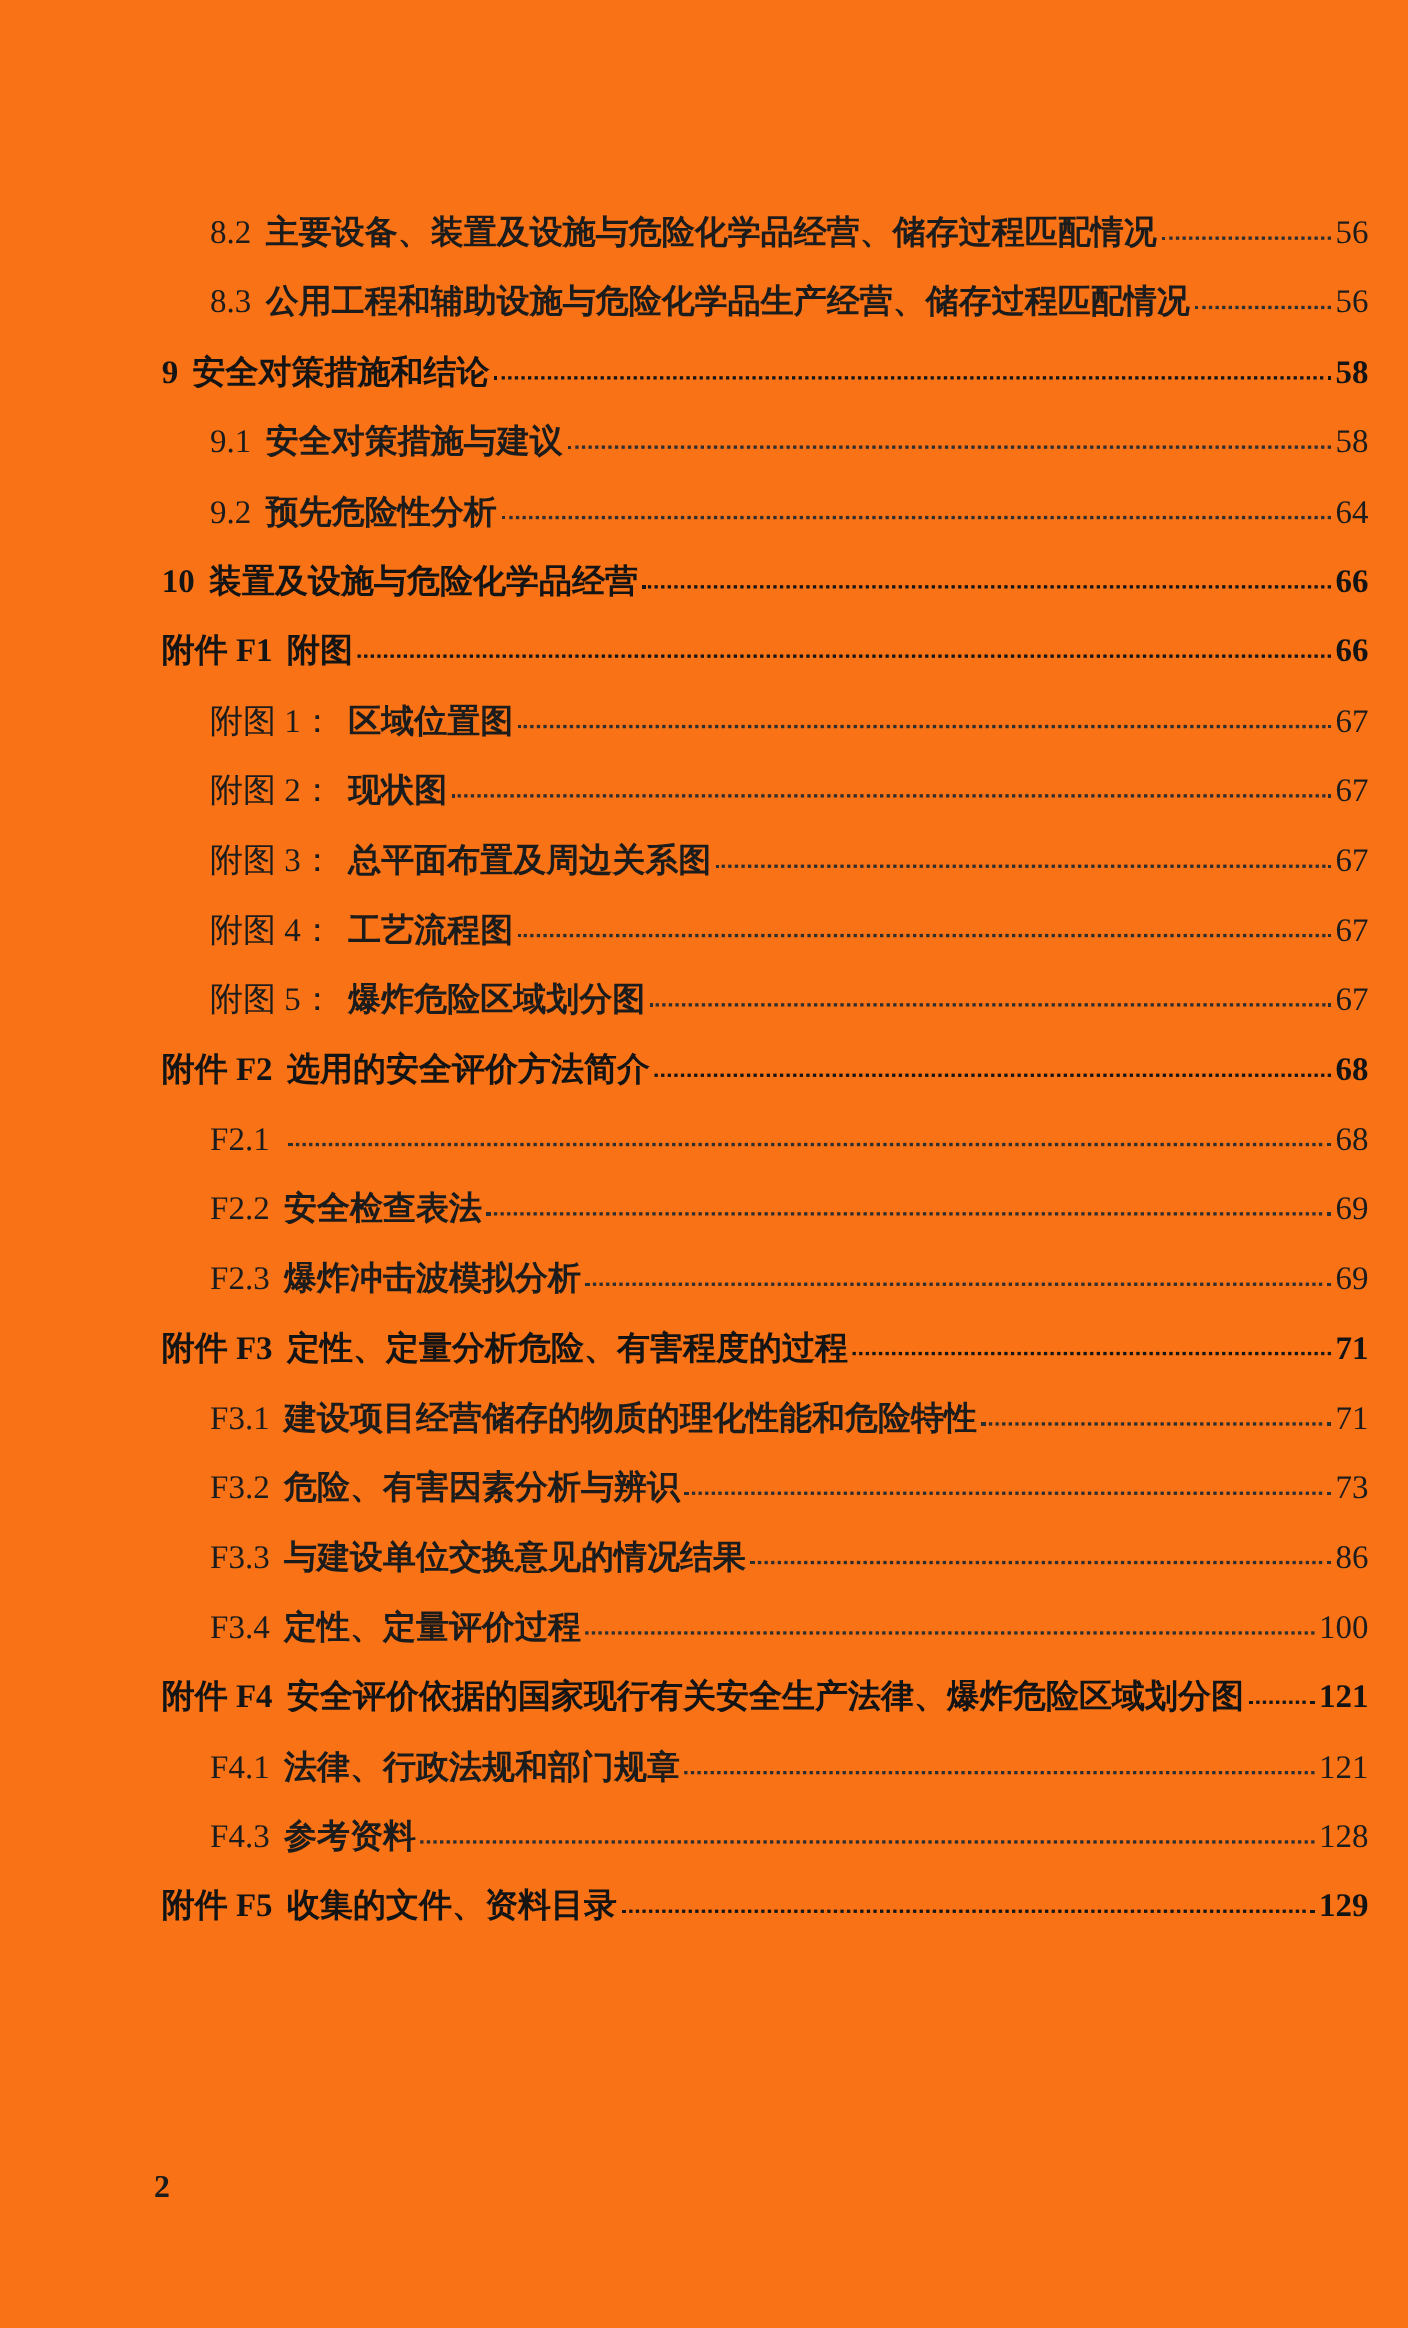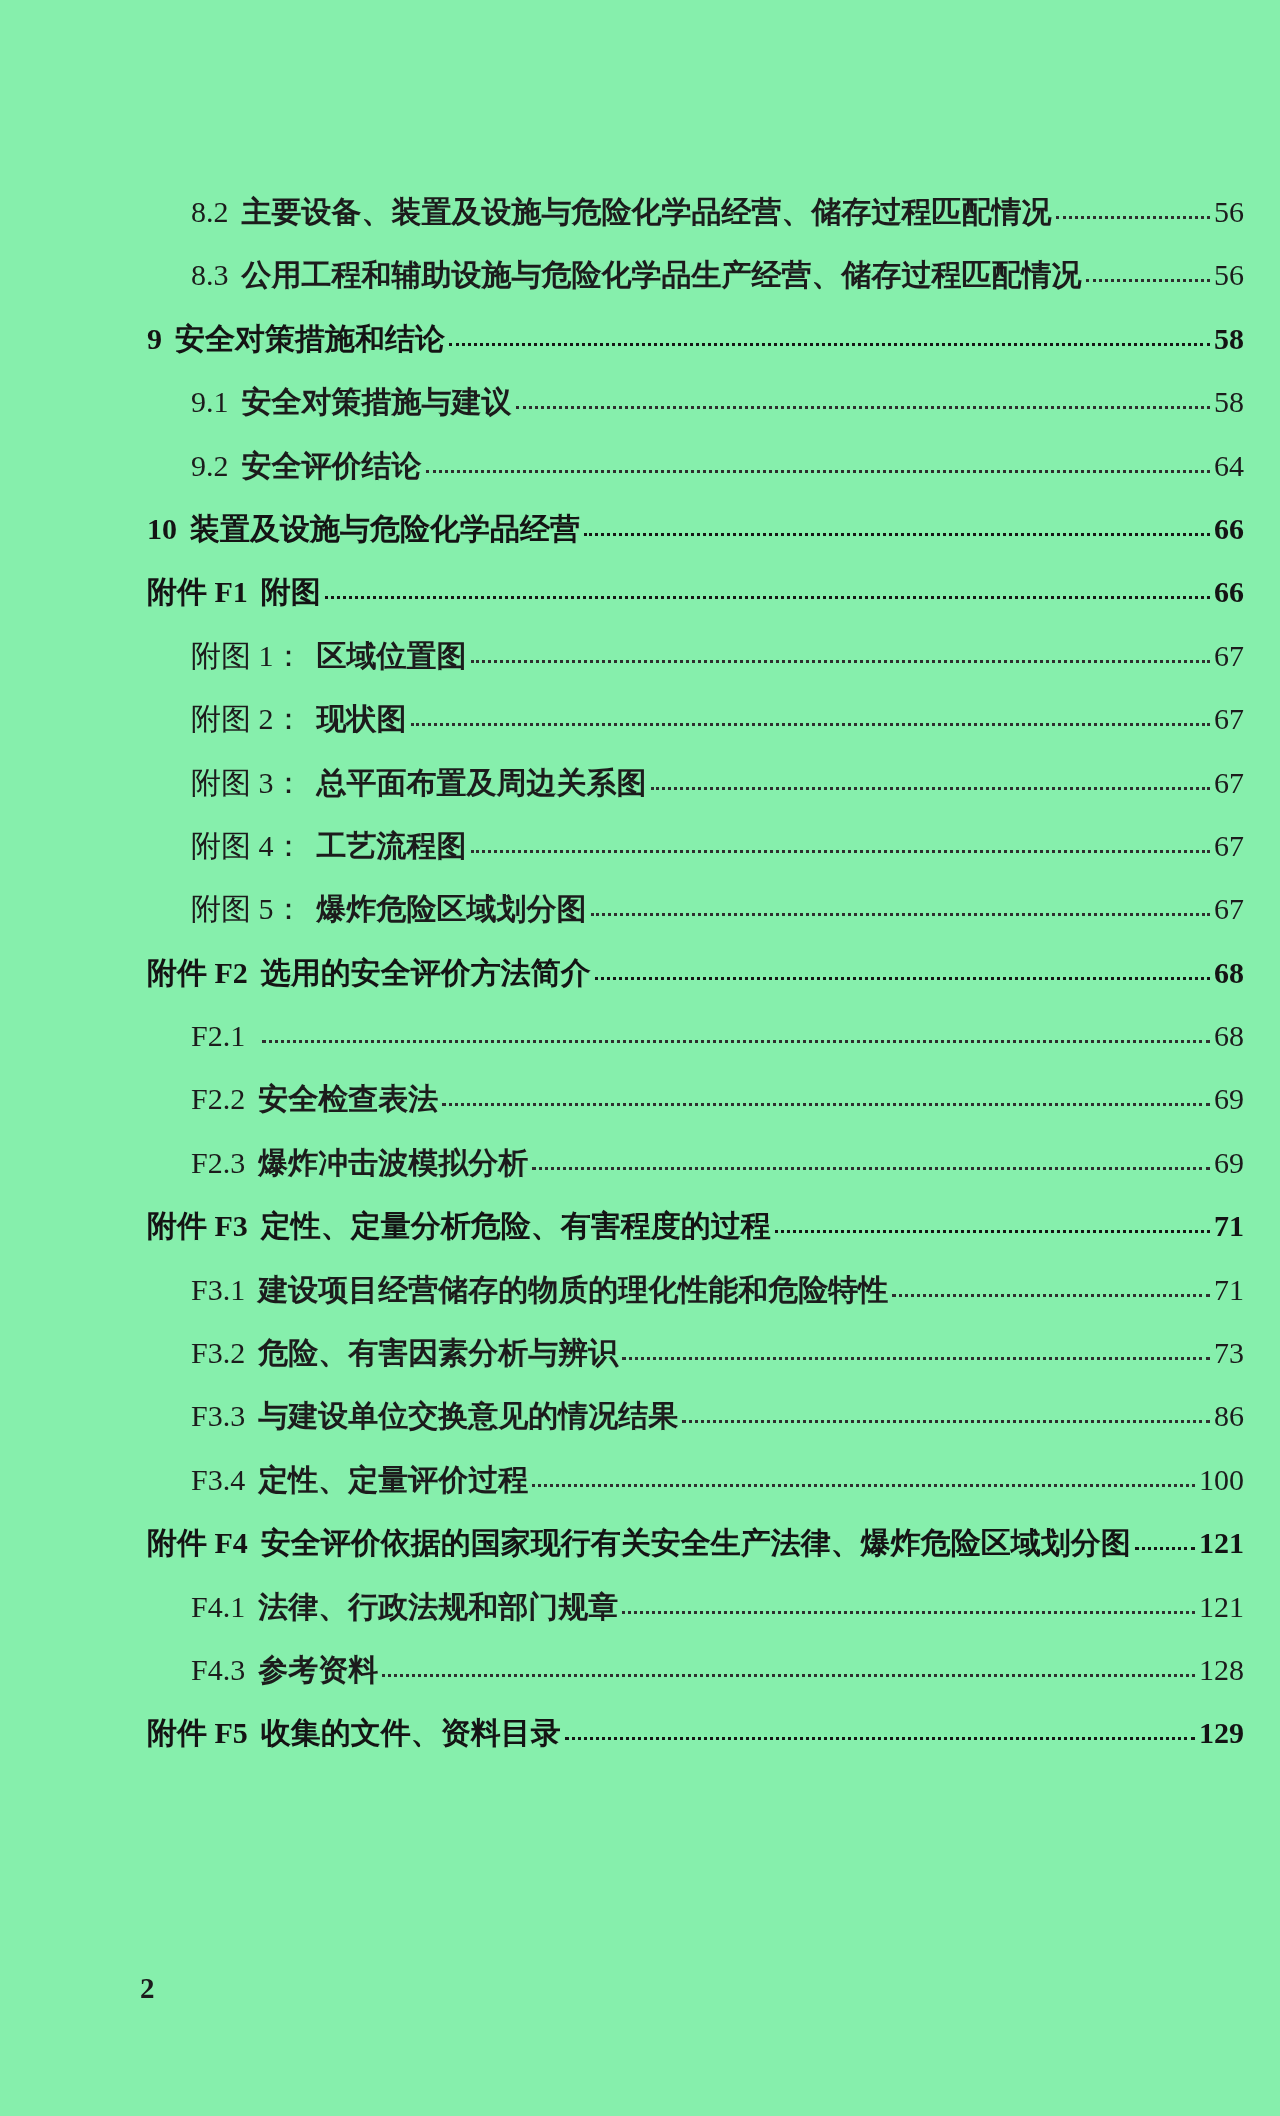--- a/index.html
+++ b/index.html
@@ -7,21 +7,21 @@
     width: 1280px;
     height: 2116px;
     background: #ffffff;
     overflow: hidden;
     font-family: "Liberation Serif", "DejaVu Serif", serif;
   }
   .page {
     position: relative;
     width: 1280px;
     height: 2116px;
-    background: #86efac;
+    background: #f97316;
   }
   .toc {
     position: absolute;
     top: 180px;
     left: 147px;
     width: 1097px;
   }
   .toc-row {
     display: flex;
     align-items: baseline;
@@ -81,21 +81,21 @@
     <span class="pagenum">58</span>
   </div>
       <div class="toc-row level-2">
     <span class="num">9.1</span>
     <span class="title">安全对策措施与建议</span>
     <span class="leader"></span>
     <span class="pagenum">58</span>
   </div>
       <div class="toc-row level-2">
     <span class="num">9.2</span>
-    <span class="title">安全评价结论</span>
+    <span class="title">预先危险性分析</span>
     <span class="leader"></span>
     <span class="pagenum">64</span>
   </div>
       <div class="toc-row level-1 bold">
     <span class="num">10</span>
     <span class="title">装置及设施与危险化学品经营</span>
     <span class="leader"></span>
     <span class="pagenum">66</span>
   </div>
       <div class="toc-row level-1 bold">

